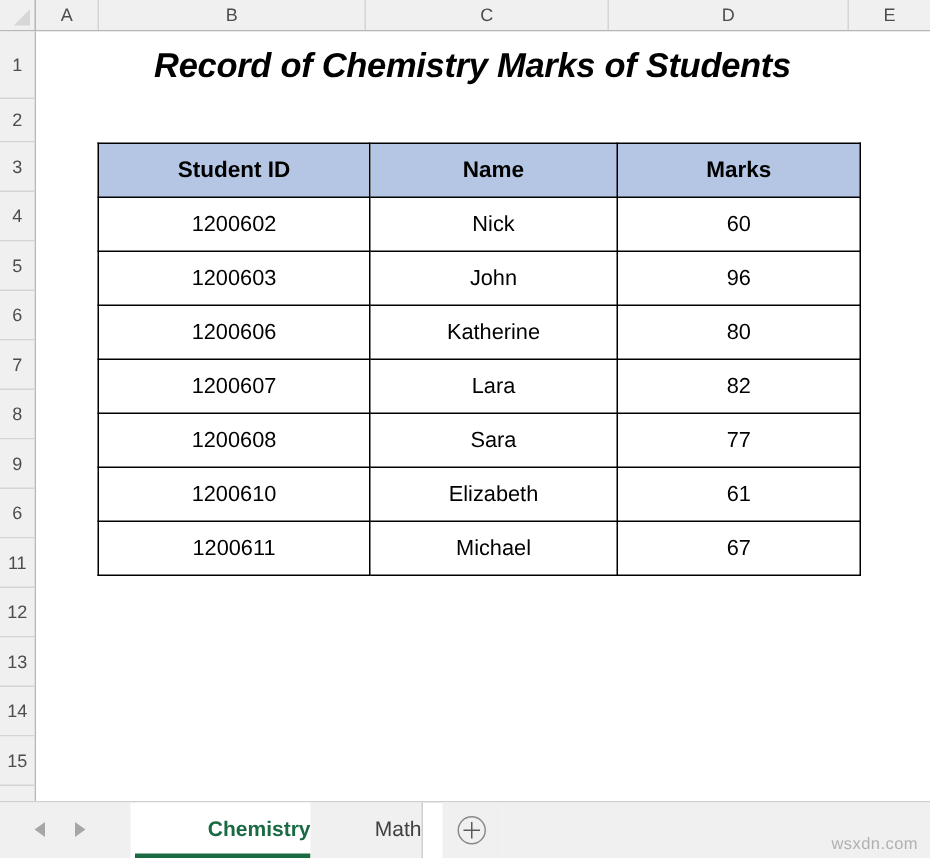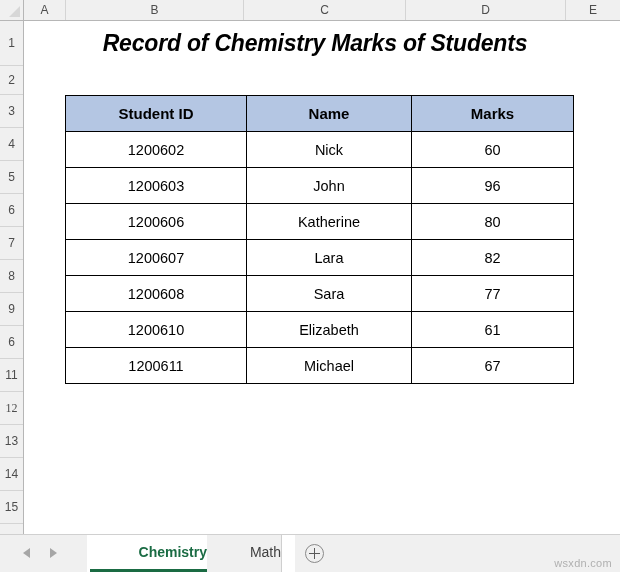--- a/index.html
+++ b/index.html
@@ -274,21 +274,21 @@
     <div class="row-cell" style="top:45px;  height:29px; line-height:29px;">2</div>
     <div class="row-cell" style="top:74px;  height:33px; line-height:33px;">3</div>
     <div class="row-cell" style="top:107px; height:33px; line-height:33px;">4</div>
     <div class="row-cell" style="top:140px; height:33px; line-height:33px;">5</div>
     <div class="row-cell" style="top:173px; height:33px; line-height:33px;">6</div>
     <div class="row-cell" style="top:206px; height:33px; line-height:33px;">7</div>
     <div class="row-cell" style="top:239px; height:33px; line-height:33px;">8</div>
     <div class="row-cell" style="top:272px; height:33px; line-height:33px;">9</div>
     <div class="row-cell" style="top:305px; height:33px; line-height:33px;">6</div>
     <div class="row-cell" style="top:338px; height:33px; line-height:33px;">11</div>
-    <div class="row-cell" style="top:371px; height:33px; line-height:33px;font-family:Liberation Serif, serif;">12</div>
+    <div class="row-cell" style="top:371px; height:33px; line-height:33px;">12</div>
     <div class="row-cell" style="top:404px; height:33px; line-height:33px;">13</div>
     <div class="row-cell" style="top:437px; height:33px; line-height:33px;">14</div>
     <div class="row-cell" style="top:470px; height:33px; line-height:33px;">15</div>
     <div class="row-cell" style="top:503px; height:33px; line-height:33px;">16</div>
   </div>
 
   <div id="cells">
 
     <div id="title-cell">Record of Chemistry Marks of Students</div>
 

